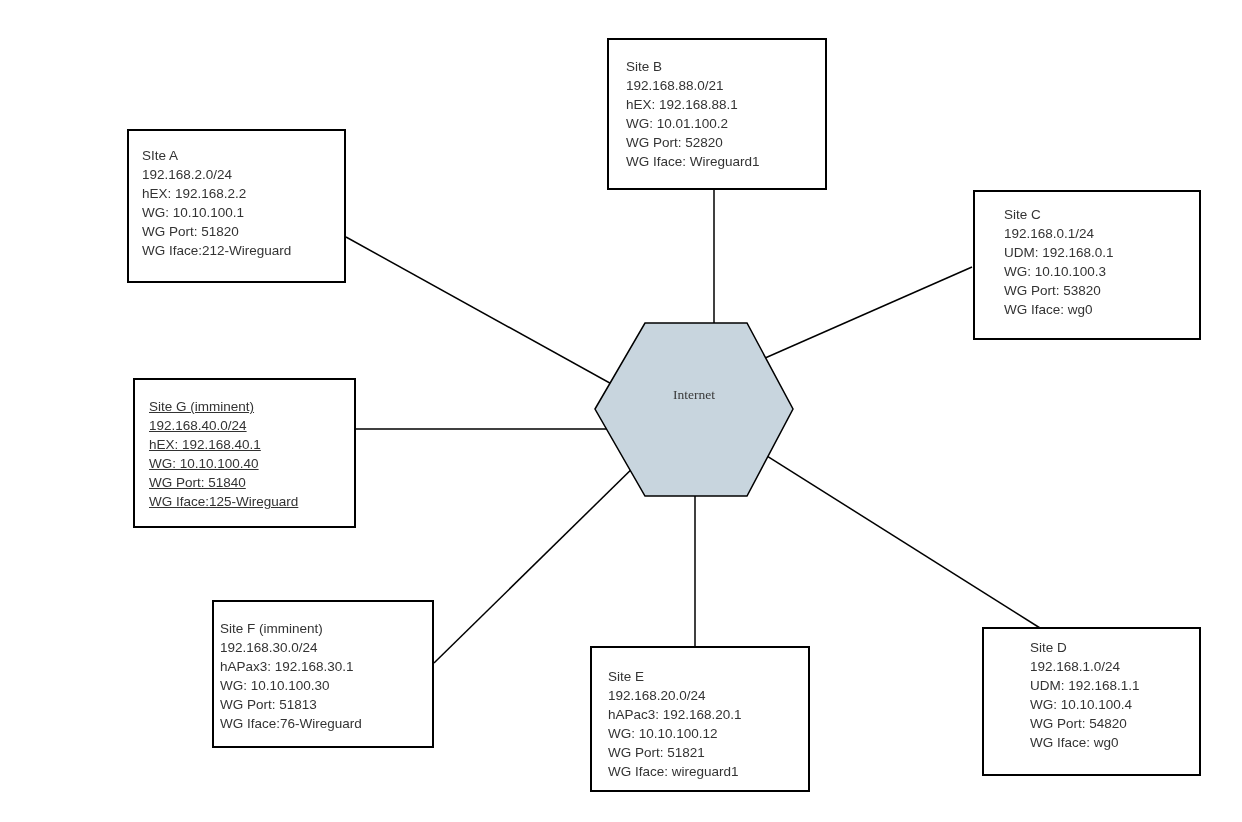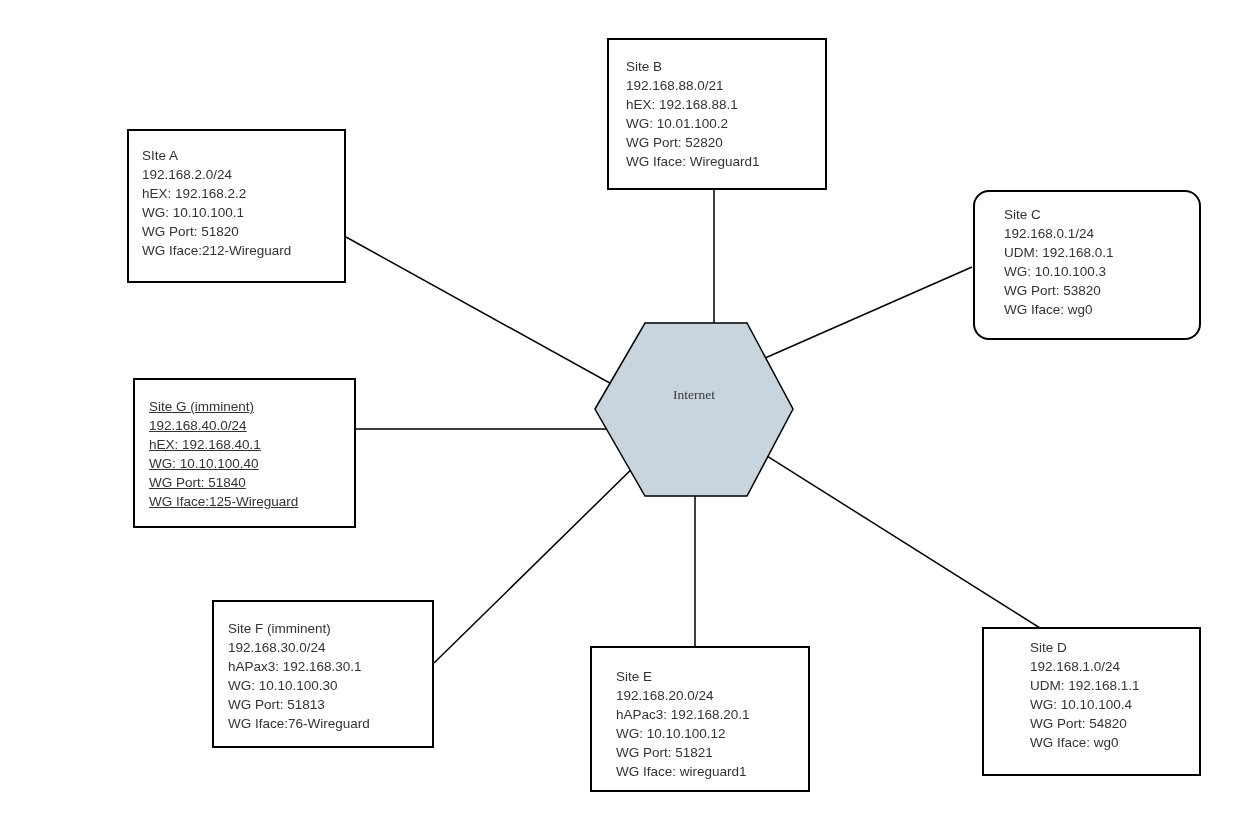--- a/index.html
+++ b/index.html
@@ -27,24 +27,24 @@
     box-sizing: border-box;
     background: #ffffff;
     border: 2px solid #000000;
     color: #333333;
     font-size: 13.5px;
     line-height: 19px;
     white-space: nowrap;
   }
   .box-a { left: 127px; top: 129px; width: 219px; height: 154px; padding: 15px 0 0 13px; }
   .box-b { left: 607px; top:  38px; width: 220px; height: 152px; padding: 17px 0 0 17px; }
-  .box-c { left: 973px; top: 190px; width: 228px; height: 150px; padding: 13px 0 0 29px; border-radius: 16px; }
+  .box-c { left: 973px; top: 190px; width: 228px; height: 150px; padding: 13px 0 0 29px; }
   .box-d { left: 982px; top: 627px; width: 219px; height: 149px; padding:  9px 0 0 46px; }
-  .box-e { left: 590px; top: 646px; width: 220px; height: 146px; padding: 19px 0 0 24px; }
-  .box-f { left: 212px; top: 600px; width: 222px; height: 148px; padding: 17px 0 0 14px; }
+  .box-e { left: 590px; top: 646px; width: 220px; height: 146px; padding: 19px 0 0 16px; }
+  .box-f { left: 212px; top: 600px; width: 222px; height: 148px; padding: 17px 0 0 6px; }
   .box-g { left: 133px; top: 378px; width: 223px; height: 150px; padding: 17px 0 0 14px; text-decoration: underline; }
   #hex-label {
     position: absolute;
     left: 595px;
     top: 323px;
     width: 198px;
     height: 173px;
     display: flex;
     align-items: center;
     justify-content: center;

